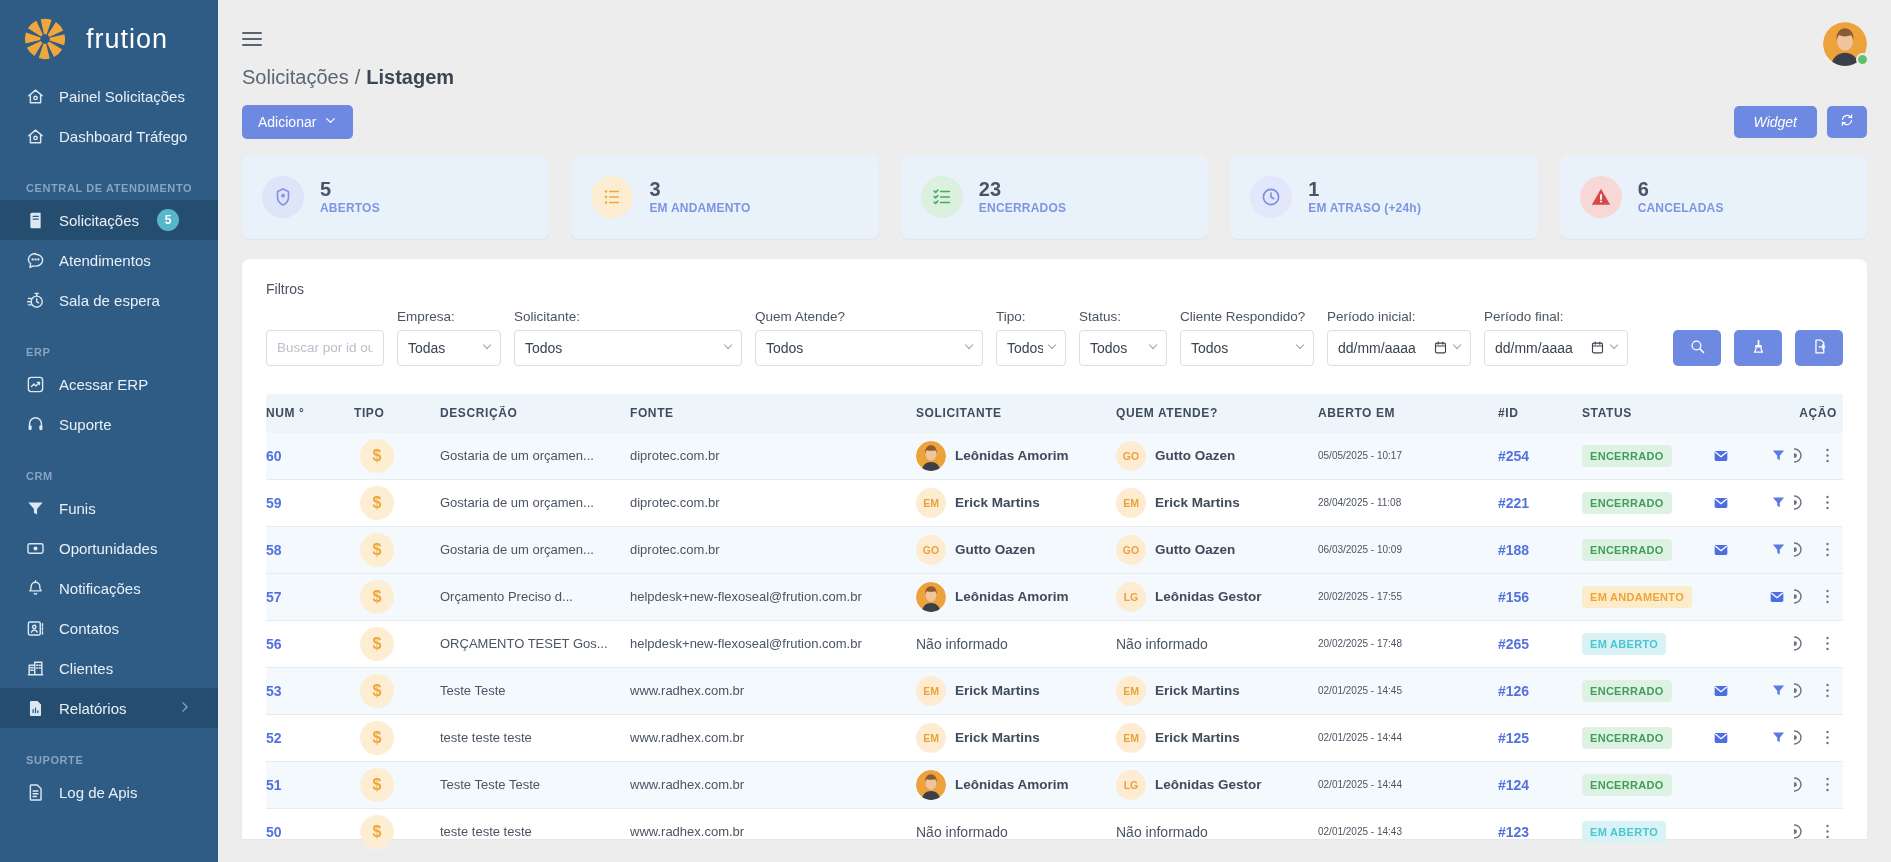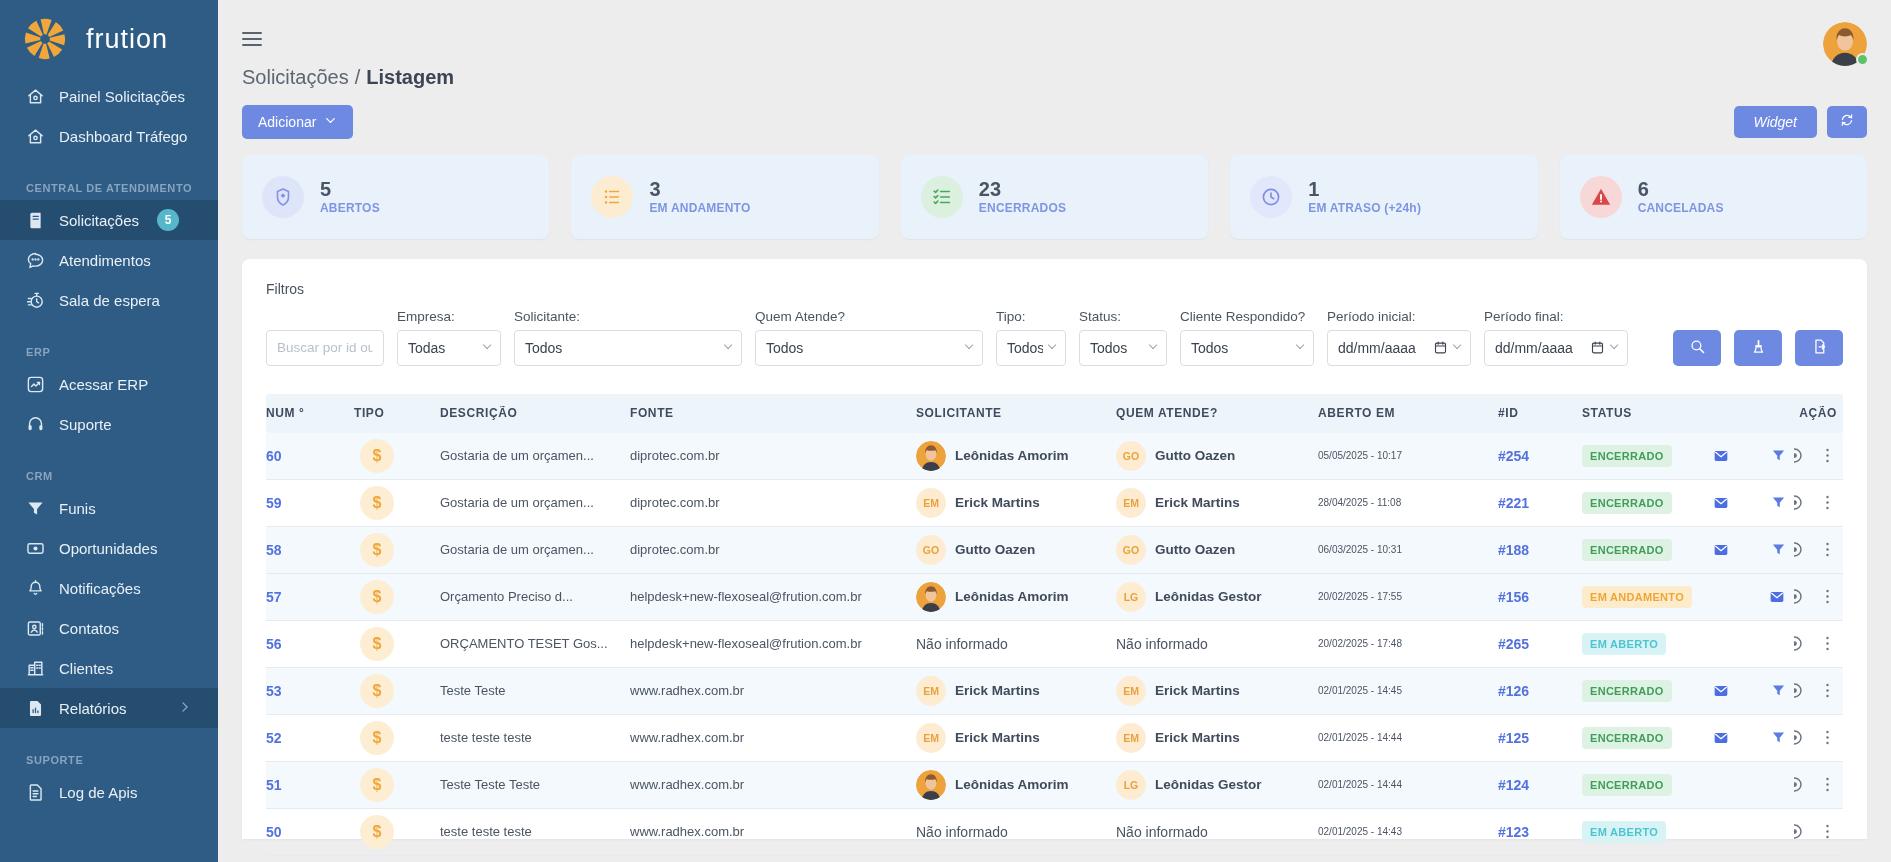--- a/index.html
+++ b/index.html
@@ -612,21 +612,21 @@
                   <span class="init-av">GO</span>
                   <span>Gutto Oazen</span>
                 </div>
               </div>
               <div class="tcell">
                 <div class="person">
                   <span class="init-av">GO</span>
                   <span>Gutto Oazen</span>
                 </div>
               </div>
-              <div class="tcell c-date">06/03/2025 - 10:31</div>
+              <div class="tcell c-date">06/03/2025 - 10:09</div>
               <div class="tcell"><span class="c-id">#188</span></div>
               <div class="tcell">
                 <div class="status-cell">
                   <span class="badge b-encerrado">ENCERRADO</span>
                   <span class="st-ico mail">
                     <svg viewBox="0 0 24 24" fill="none" stroke="currentColor" stroke-width="1.8" stroke-linecap="round" stroke-linejoin="round">
                       <rect x="2.5" y="4.5" width="19" height="15" rx="2.2" fill="currentColor" stroke="none"></rect>
                       <path d="M4 6.5l8 6.5 8-6.5" stroke="#fff" stroke-width="2"></path>
                     </svg>
                   </span>

